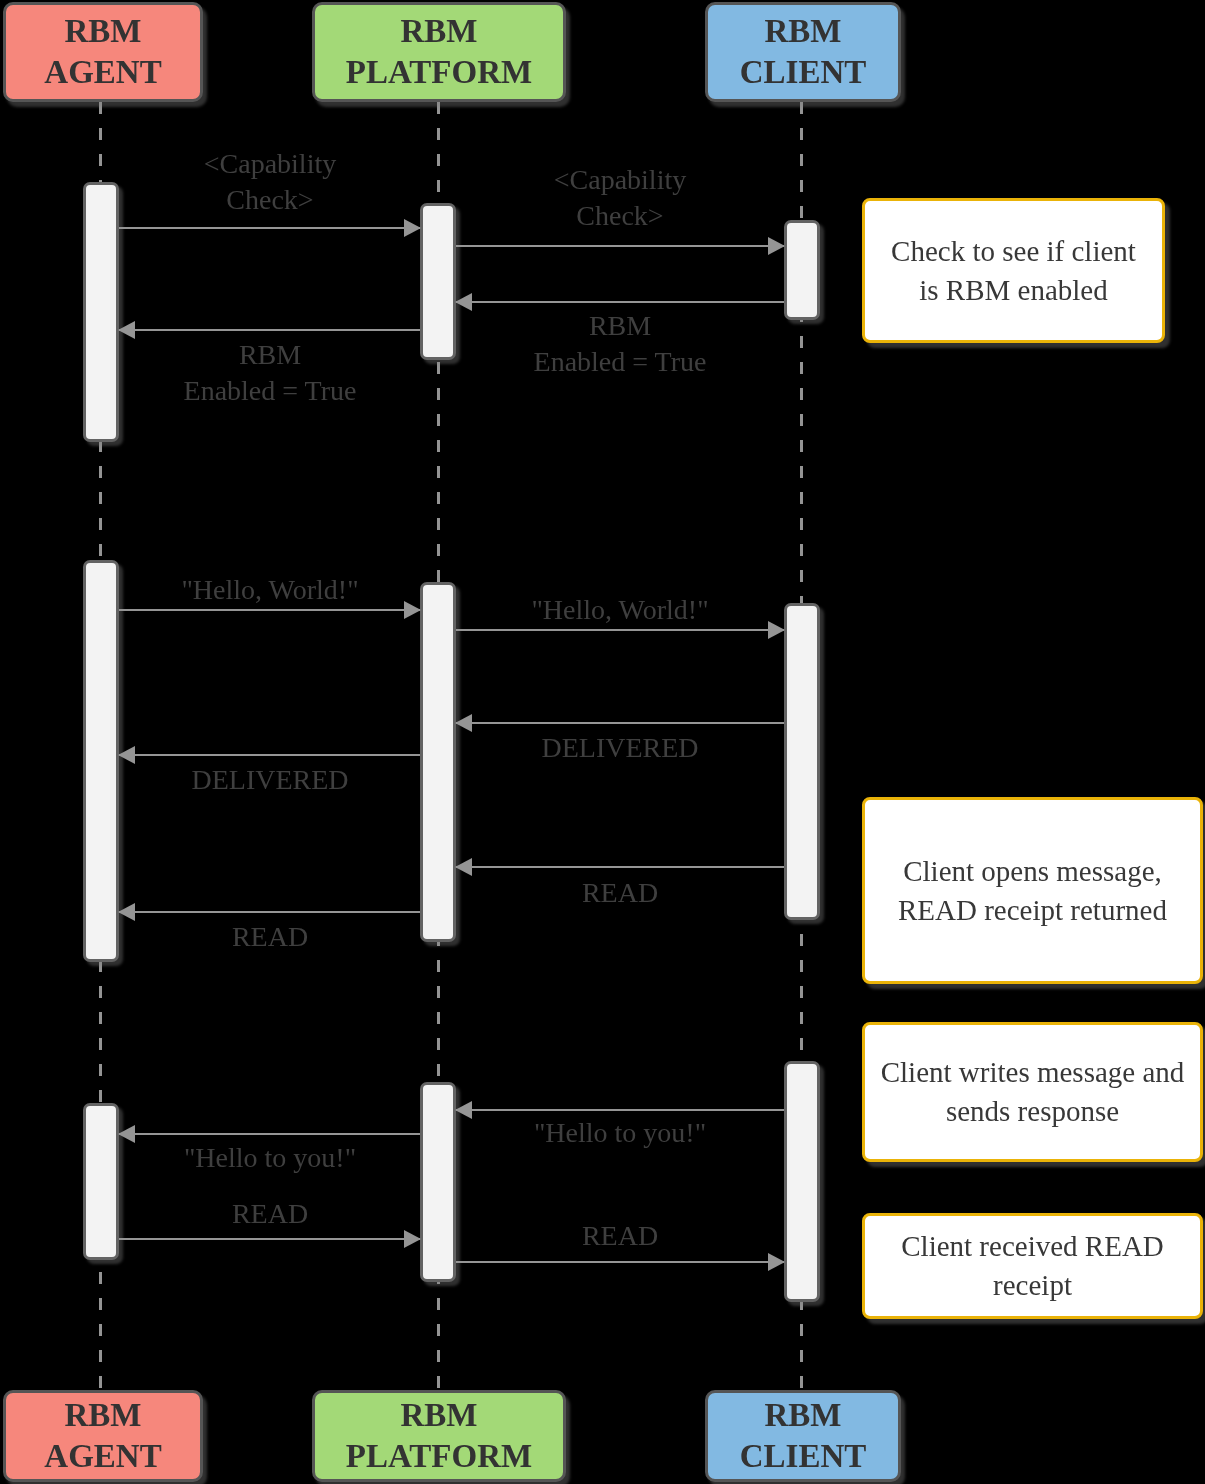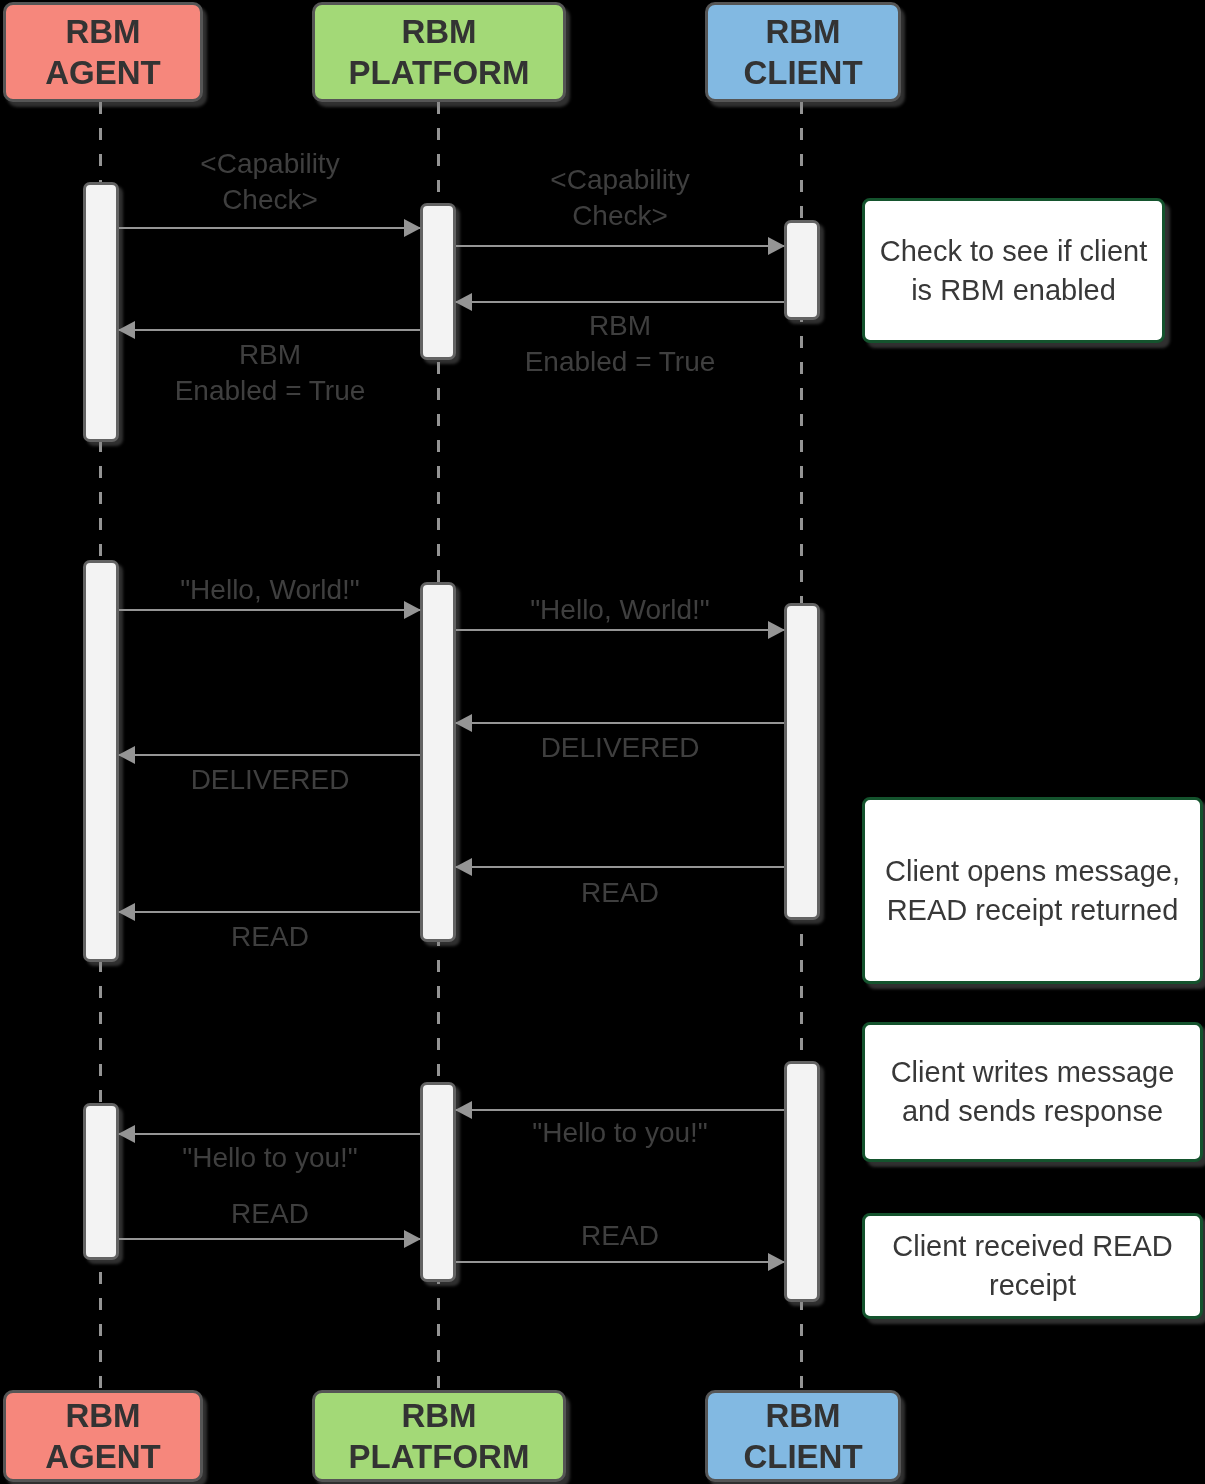--- a/index.html
+++ b/index.html
@@ -1,18 +1,18 @@
 <!DOCTYPE html>
 <html><head>
 <meta charset="utf-8">
 <style>
   html,body{margin:0;padding:0;background:#000;}
   .canvas{
     position:relative;width:1205px;height:1484px;background:#000;
-    font-family:Liberation Sans, sans-serif;overflow:hidden;
+    font-family:Liberation Serif, serif;overflow:hidden;
   }
   .lifeline{
     position:absolute;width:3px;top:102px;height:1288px;
     background:repeating-linear-gradient(to bottom,#949494 0 12px,transparent 12px 26px);
   }
   .actor{
     position:absolute;height:100px;border:3px solid #555;border-radius:10px;
     display:flex;align-items:center;justify-content:center;text-align:center;
     font-weight:bold;font-size:33px;line-height:1.25;color:#333;
     white-space:pre-line;box-sizing:border-box;
@@ -25,21 +25,21 @@
   }
   .msg{position:absolute;height:2px;background:#959595;}
   .head{position:absolute;width:0;height:0;top:-8px;}
   .head-r{right:-1px;border-left:17px solid #959595;border-top:9px solid transparent;border-bottom:9px solid transparent;}
   .head-l{left:-1px;border-right:17px solid #959595;border-top:9px solid transparent;border-bottom:9px solid transparent;}
   .lbl{
     position:absolute;width:300px;text-align:center;font-size:28px;line-height:1.28;
     color:#3F3F3F;white-space:pre-line;
   }
   .note{
-    position:absolute;background:#fff;border:3px solid #14532d;border-radius:8px;
+    position:absolute;background:#fff;border:3px solid #eab308;border-radius:8px;
     box-sizing:border-box;display:flex;align-items:center;justify-content:center;
     text-align:center;font-size:29px;line-height:1.33;color:#383838;padding:6px 14px;
     box-shadow:5px 5px 3px rgba(125,125,125,.38);
   }
 </style>
 </head>
 <body>
 
 <div class="canvas">
 

